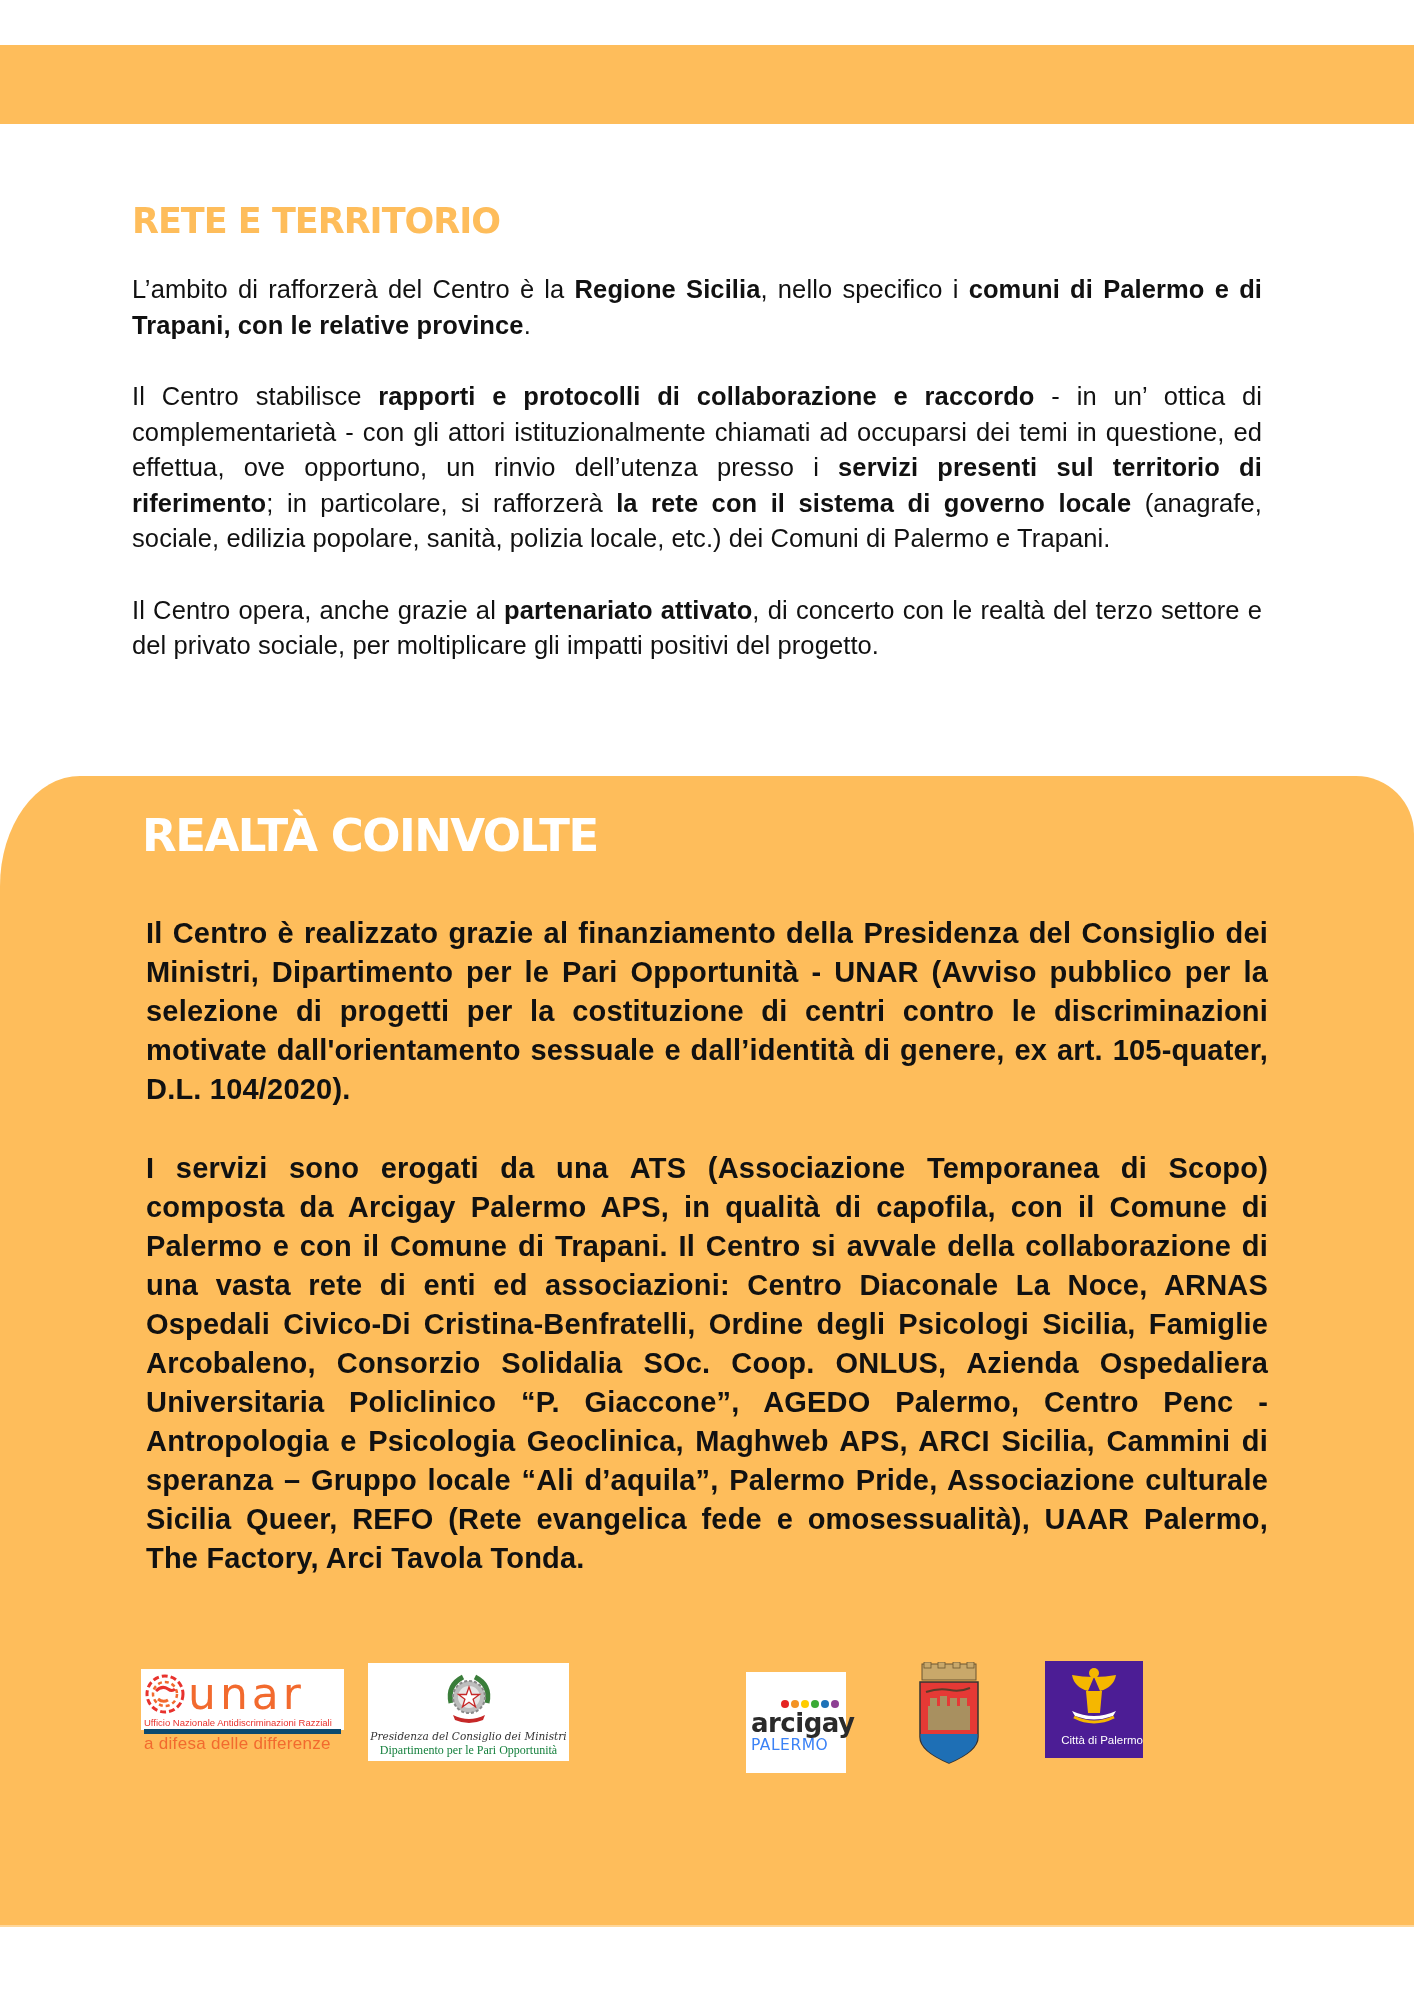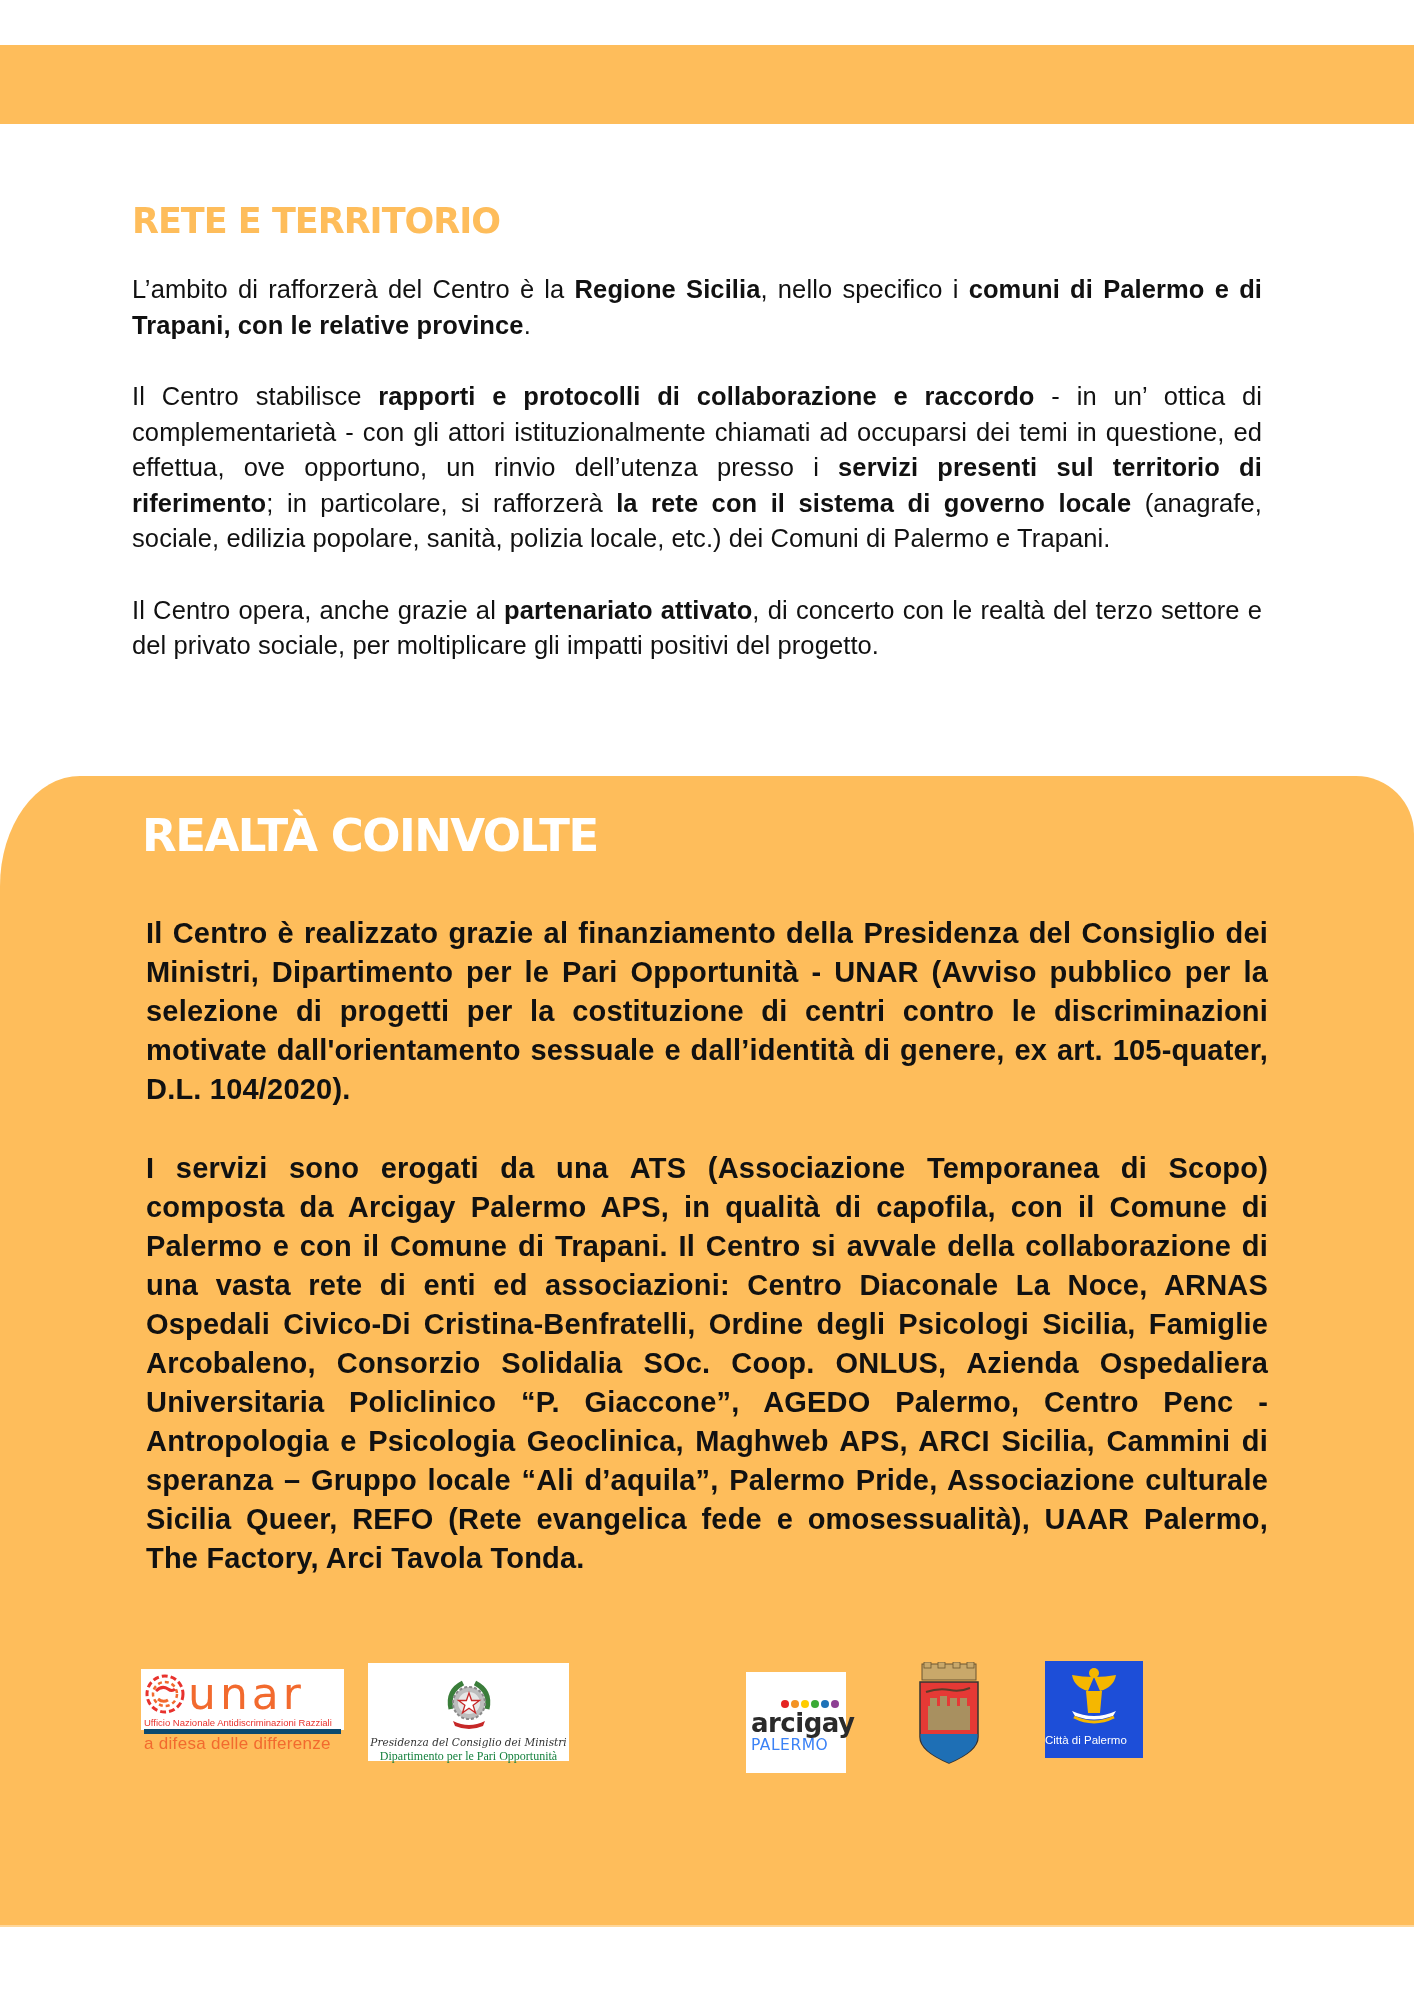--- a/index.html
+++ b/index.html
@@ -40,33 +40,33 @@
 
     .logos { position: absolute; left: 0; top: 1650px; width: 1414px; height: 130px; }
     .logo { position: absolute; background: #fff; box-sizing: border-box; }
     .unar { left: 141px; top: 19px; width: 203px; height: 61px; padding: 2px 3px; }
     .unar-top { display: flex; align-items: center; height: 46px; }
     .unar-globe { width: 42px; height: 42px; }
     .unar-word { font-family: "DejaVu Sans", sans-serif; font-size: 44px; color: #F26A2E; letter-spacing: 4px; line-height: 44px; margin-left: 2px; }
     .unar-sub { font-size: 9.5px; color: #E8322D; line-height: 12px; white-space: nowrap; border-bottom: 5px solid #0c4a6e; }
     .unar-tag { font-size: 17px; color: #F26A2E; line-height: 20px; white-space: nowrap; letter-spacing: 0.3px; }
 
-    .pcm { left: 368px; top: 13px; width: 201px; height: 98px; text-align: center; padding-top: 14px; }
+    .pcm { left: 368px; top: 13px; width: 201px; height: 98px; text-align: center; padding-top: 8px; }
     .pcm-emblem { width: 56px; height: 58px; display: block; margin: 0 auto; }
     .pcm-line1 { font-family: "DejaVu Serif", serif; font-style: italic; font-size: 10.5px; color: #333; line-height: 14px; white-space: nowrap; }
     .pcm-line2 { font-family: "Liberation Serif", serif; font-size: 12px; color: #15803d; line-height: 15px; white-space: nowrap; }
 
     .arcigay { left: 746px; top: 22px; width: 100px; height: 101px; padding: 28px 5px 0 5px; }
     .dots { display: flex; justify-content: flex-end; gap: 2px; height: 10px; padding-right: 2px; }
     .dot { width: 8px; height: 8px; border-radius: 50%; display: inline-block; }
     .arc-word { font-family: "DejaVu Sans", sans-serif; font-weight: bold; font-size: 26px; color: #2a2a2a; line-height: 26px; letter-spacing: -0.5px; }
     .arc-city { font-family: "DejaVu Sans", sans-serif; font-size: 15.5px; color: #3b82f6; line-height: 18px; letter-spacing: 0.5px; }
 
     .trapani { left: 916px; top: 12px; width: 66px; height: 102px; background: transparent; }
-    .palermo { left: 1045px; top: 11px; width: 98px; height: 97px; background: #1d4ed8; text-align: left; padding-top: 4px; }
+    .palermo { left: 1045px; top: 11px; width: 98px; height: 97px; background: #4c1d95; text-align: right; padding-top: 4px; }
     .pal-eagle { width: 60px; height: 64px; display: block; margin: 0 auto; }
     .pal-text { font-size: 11.5px; color: #fff; line-height: 16px; white-space: nowrap; margin-top: 3px; }
 
     .bottom-fill { position: absolute; left: 0; top: 1760px; width: 1414px; height: 166px; background: #FEBD5B; }
     .bottom-edge { position: absolute; left: 0; top: 1925px; width: 1414px; height: 2px; background: #FFD79A; }
   </style>
 </head>
 <body>
 
 <div class="top-band"></div>

